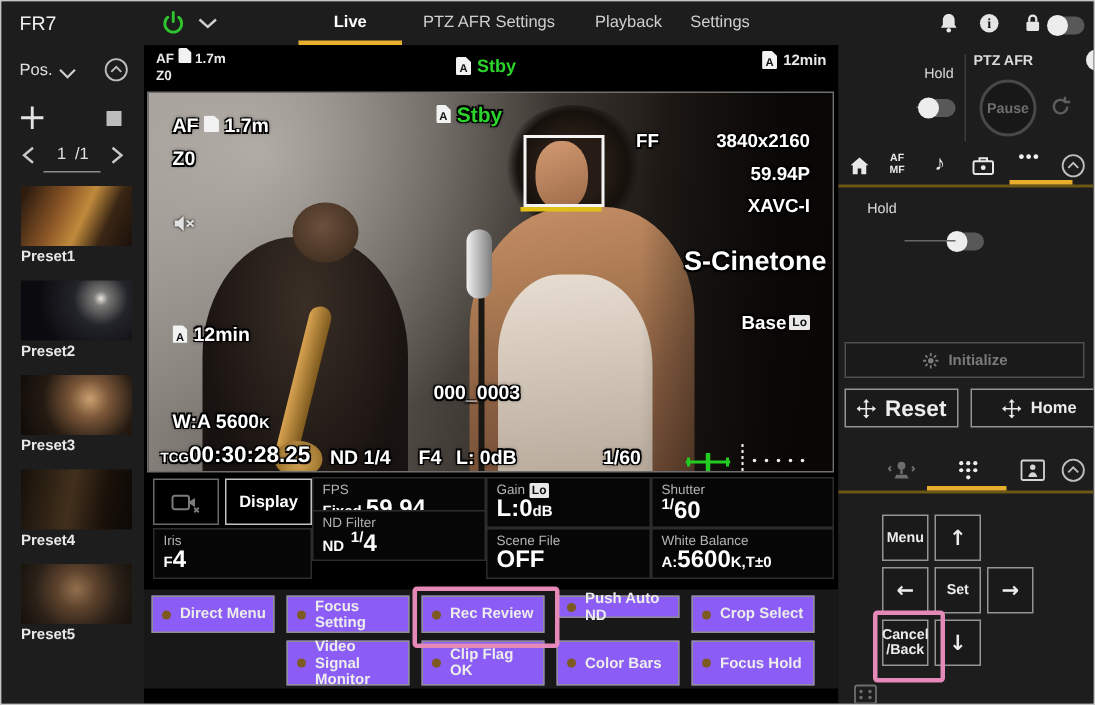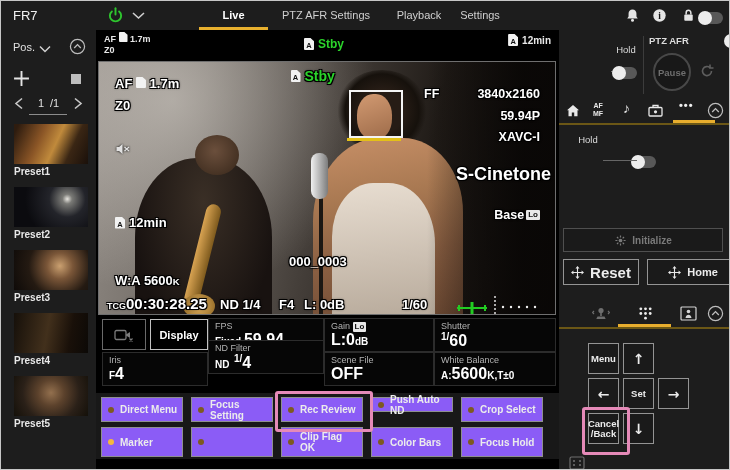--- a/index.html
+++ b/index.html
@@ -303,26 +303,23 @@
         </div>
       <div class="abtn" style="left:275px;top:4px;height:15px;">
         <span class="dot"></span>
         <span>Push Auto ND</span>
         </div>
       <div class="abtn" style="left:365px;top:4px;height:25px;">
         <span class="dot"></span>
         <span>Crop Select</span>
         </div>
 
-      <div class="abtn" style="left:5px;top:34px;height:30px;">
-        <span class="dot on"></span>
-        <span>Marker</span>
-        </div>
       <div class="abtn" style="left:95px;top:34px;height:30px;">
         <span class="dot"></span>
+        <span>Video Signal Monitor</span>
         </div>
       <div class="abtn" style="left:185px;top:34px;height:30px;">
         <span class="dot"></span>
         <span>Clip Flag OK</span>
         </div>
       <div class="abtn" style="left:275px;top:34px;height:30px;">
         <span class="dot"></span>
         <span>Color Bars</span>
         </div>
       <div class="abtn" style="left:365px;top:34px;height:30px;">

